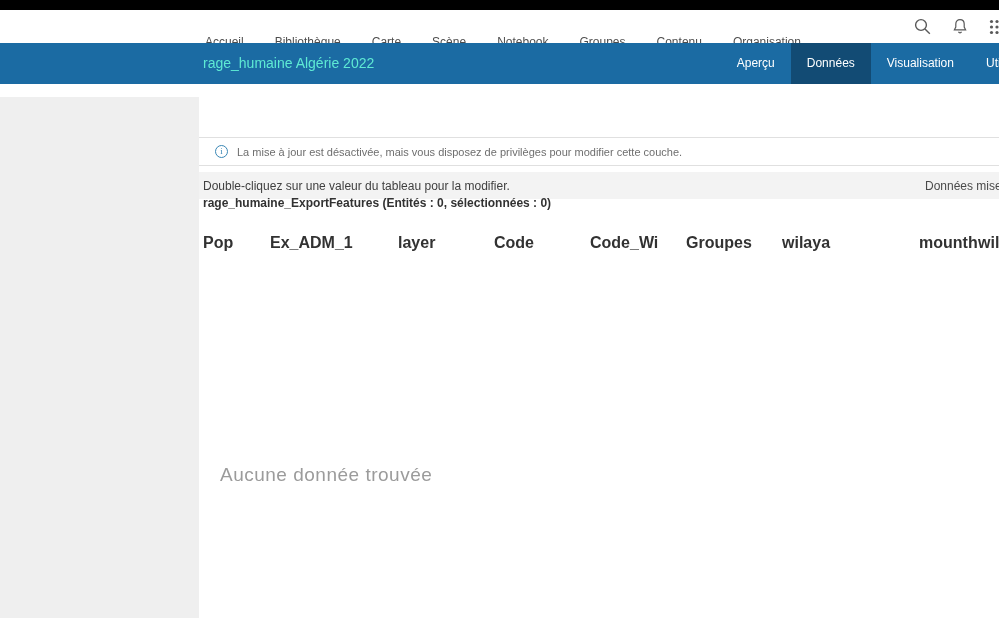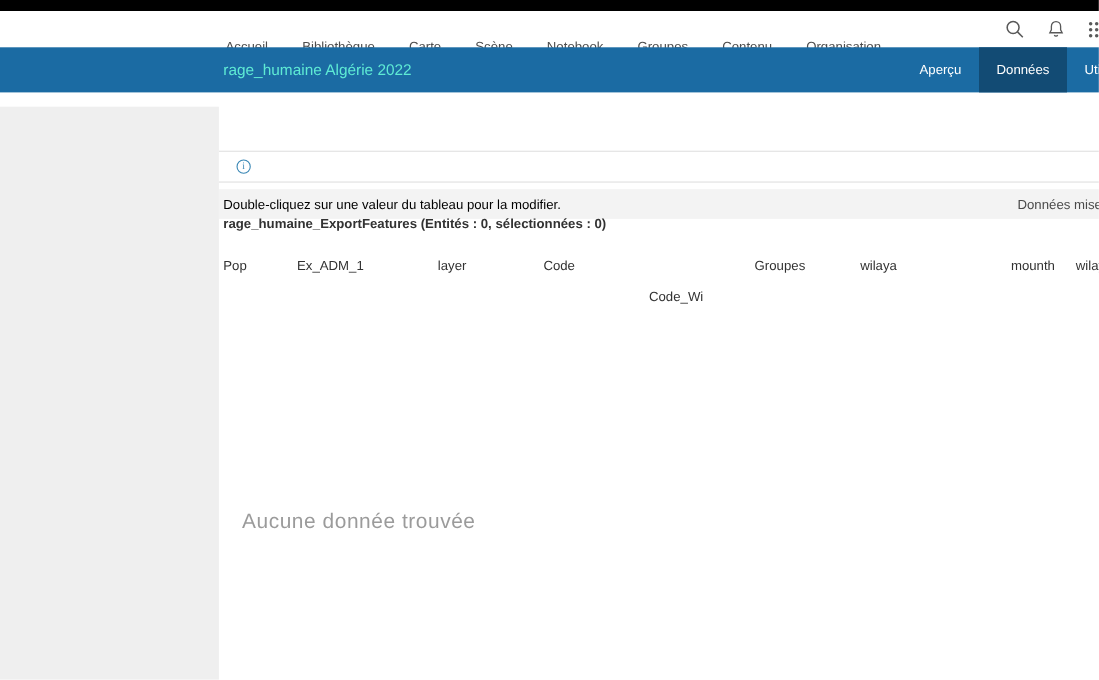--- a/index.html
+++ b/index.html
@@ -37,27 +37,27 @@
 
   .banner{position:absolute;left:199px;top:137px;width:800px;height:29px;background:#fff;
     border-top:1px solid var(--border-gray);border-bottom:1px solid var(--border-gray);
     display:flex;align-items:center;}
   .info-icon{margin-left:16px;width:13px;height:13px;min-width:13px;border:1px solid var(--info-blue);
     border-radius:50%;color:var(--info-blue);font-size:9px;line-height:11px;text-align:center;
     font-family:"Liberation Serif", serif;}
   .banner-text{margin-left:9px;font-size:11px;color:var(--muted-text);white-space:nowrap;}
 
   .instructions{position:absolute;left:199px;top:172px;width:800px;height:27px;background:var(--strip-gray);}
-  .instructions-left{position:absolute;left:4px;top:7px;font-size:12px;color:#000000;white-space:nowrap;}
+  .instructions-left{position:absolute;left:4px;top:7px;font-size:12px;color:#404040;white-space:nowrap;}
   .instructions-right{position:absolute;left:726px;top:7px;font-size:12px;color:#4a4a4a;white-space:nowrap;cursor:pointer;}
 
   .table-title{position:absolute;left:203px;top:196px;font-size:12px;font-weight:bold;color:var(--table-text);white-space:nowrap;}
   .table-header{position:absolute;left:199px;top:234px;width:800px;height:18px;}
-  .col{position:absolute;top:0;font-size:12px;font-weight:normal;color:var(--table-text);white-space:nowrap;cursor:pointer;}
-  .col0{left:4px;}  .col1{left:71px;} .col2{left:199px;} .col3{left:295px;} .col4{left:391px;margin-top:29px;}
+  .col{position:absolute;top:0;font-size:16px;font-weight:bold;color:var(--table-text);white-space:nowrap;cursor:pointer;}
+  .col0{left:4px;}  .col1{left:71px;} .col2{left:199px;} .col3{left:295px;} .col4{left:391px;}
   .col5{left:487px;}.col6{left:583px;}.col7{left:720px;} .col8{left:779px;}
 
   .empty-state{position:absolute;left:220px;top:448px;font-size:19px;color:var(--empty-text);letter-spacing:0.5px;white-space:nowrap;margin-top:16px;}
 </style>
 </head>
 <body>
 
 <div class="system-bar"></div>
 
 <div class="navbar">
@@ -98,28 +98,30 @@
       </svg>
     </span>
   </div>
 </div>
 
 <div class="blue-header">
   <span class="header-title">rage_humaine Algérie 2022</span>
   <div class="header-tabs">
     <span class="tab">Aperçu</span>
     <span class="tab active">Données</span>
+    <span class="tab">Visualisation</span>
     <span class="tab">Utilisation</span>
   </div>
 </div>
 
 <div class="sidebar"></div>
 
 <div class="banner">
   <span class="info-icon">i</span>
+  <span class="banner-text">La mise à jour est désactivée, mais vous disposez de privilèges pour modifier cette couche.</span>
 </div>
 
 <div class="instructions">
   <span class="instructions-left">Double-cliquez sur une valeur du tableau pour la modifier.</span>
   <span class="instructions-right">Données mises</span>
 </div>
 
 <div class="table-title">rage_humaine_ExportFeatures (Entités : 0, sélectionnées : 0)</div>
 
 <div class="table-header">

